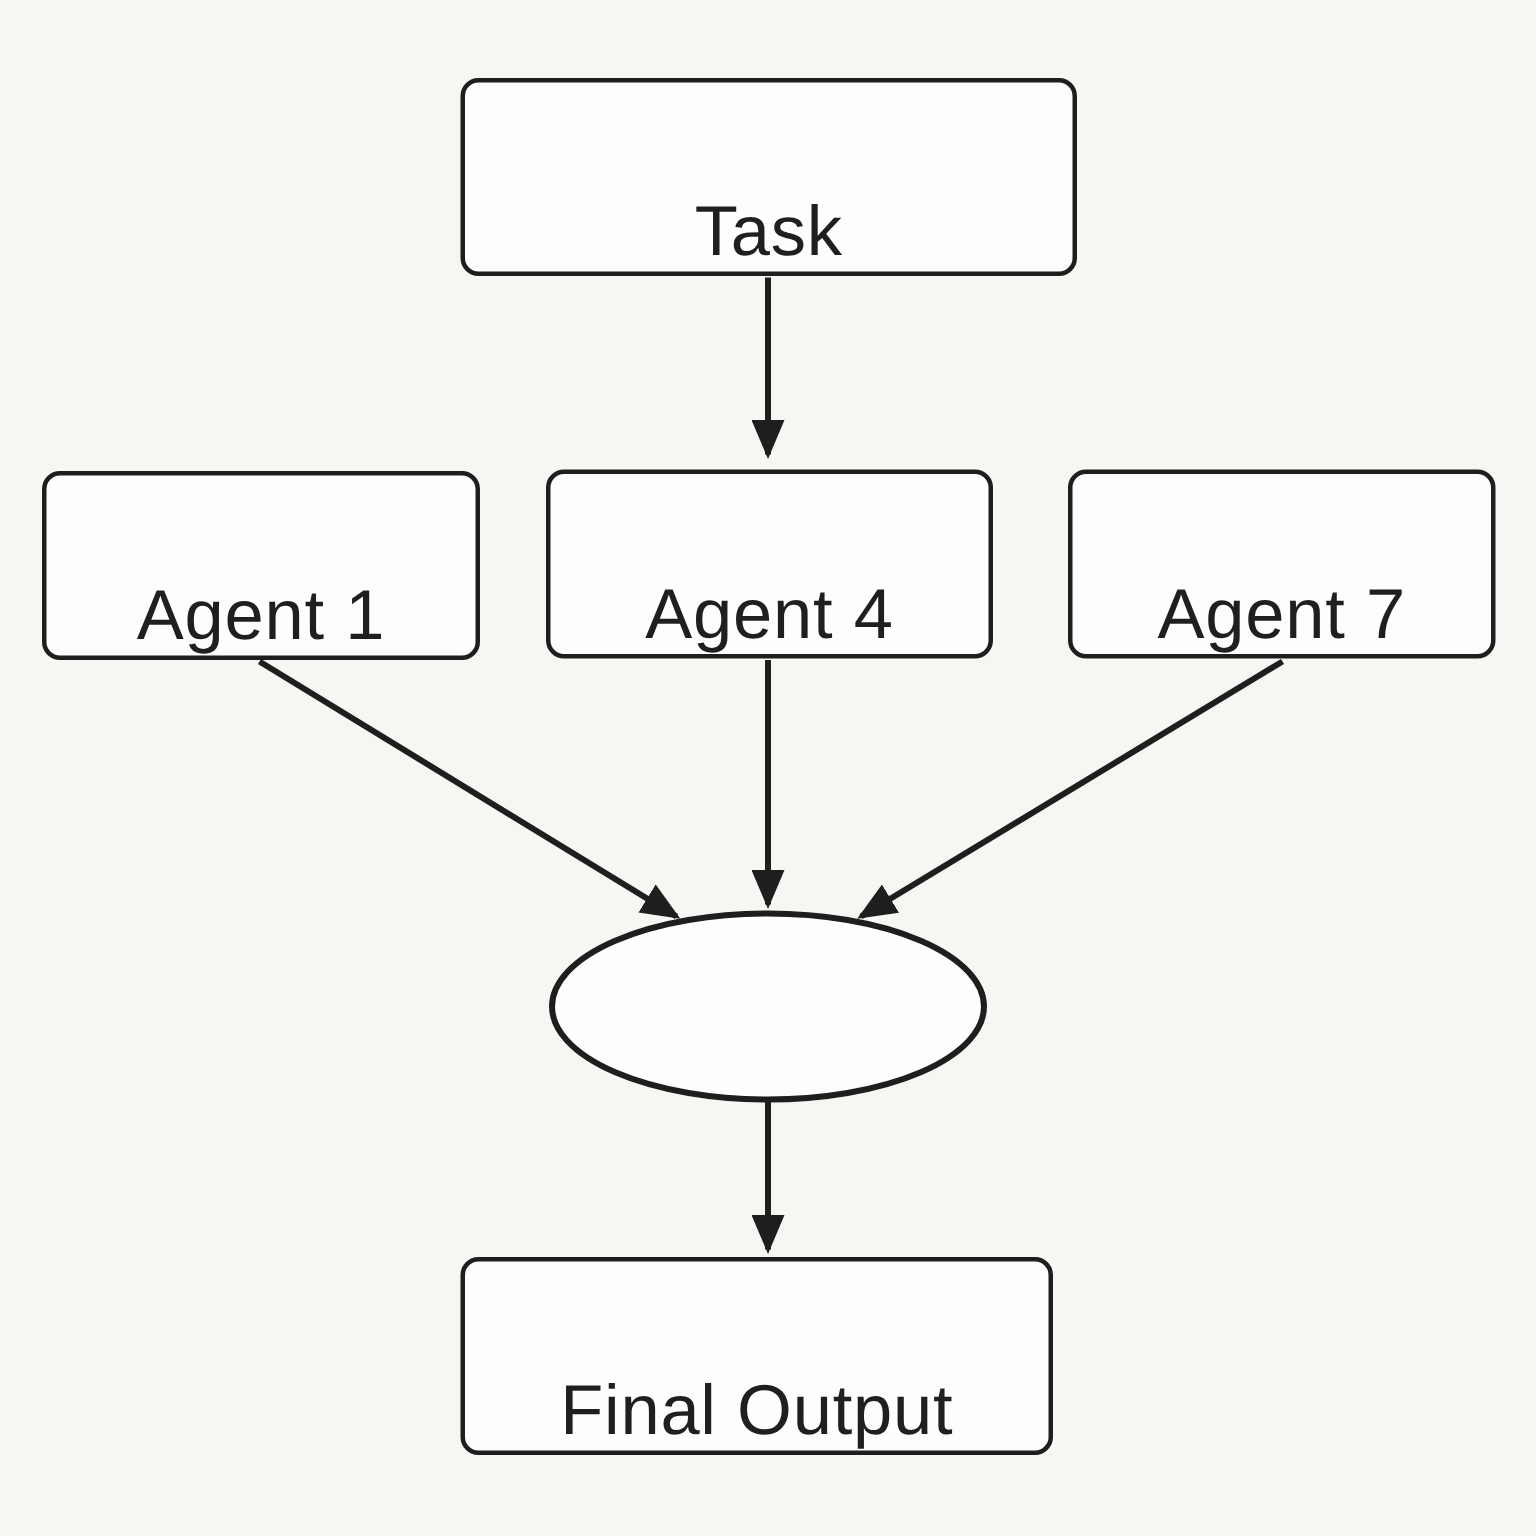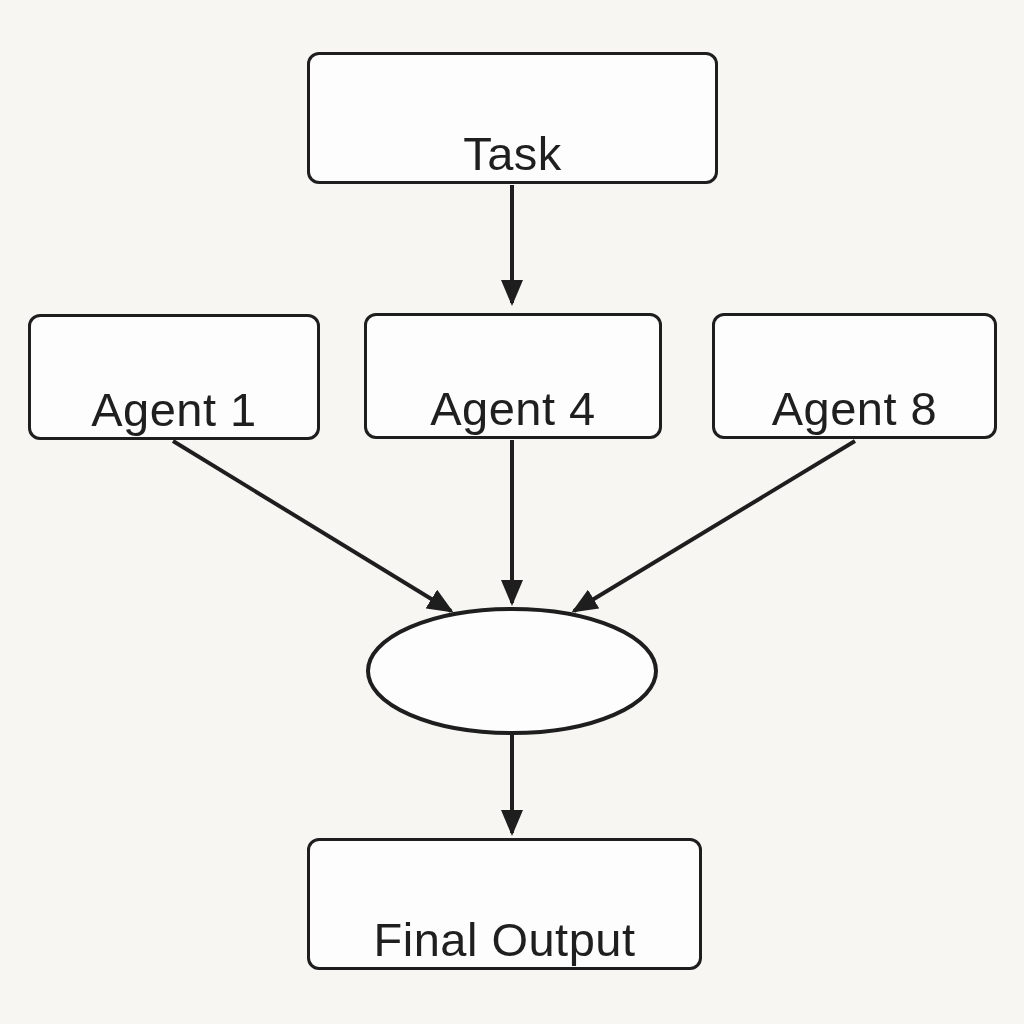--- a/index.html
+++ b/index.html
@@ -88,20 +88,20 @@
 
   <div class="node node-agent1">
     <span>Agent 1</span>
   </div>
 
   <div class="node node-agent2">
     <span>Agent 4</span>
   </div>
 
   <div class="node node-agent3">
-    <span>Agent 8</span>
+    <span>Agent 7</span>
   </div>
 
   <div class="node node-final">
     <span>Final Output</span>
   </div>
 
 </div>
 
 </body></html>

